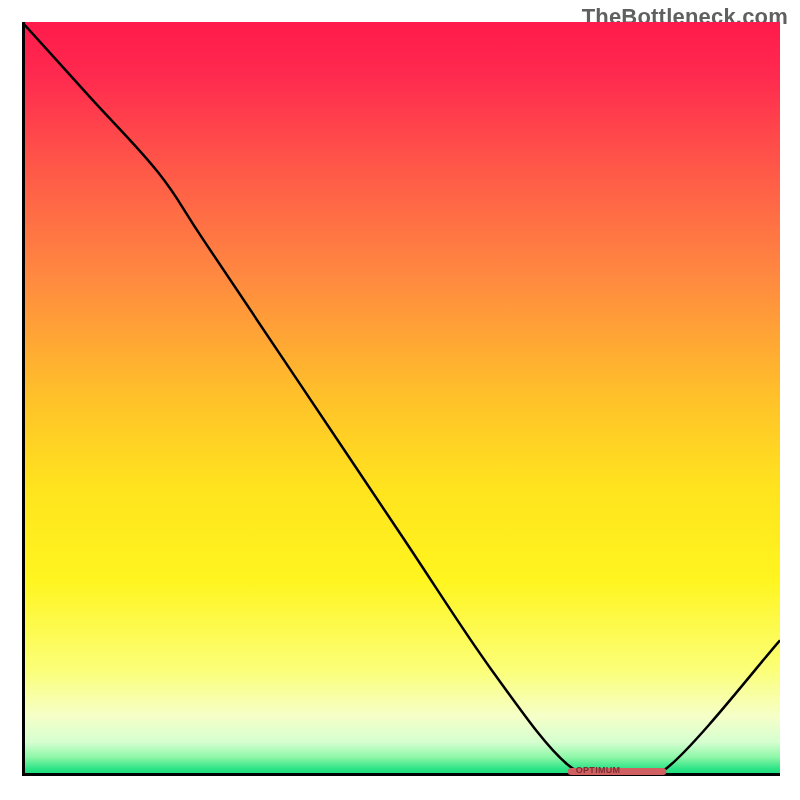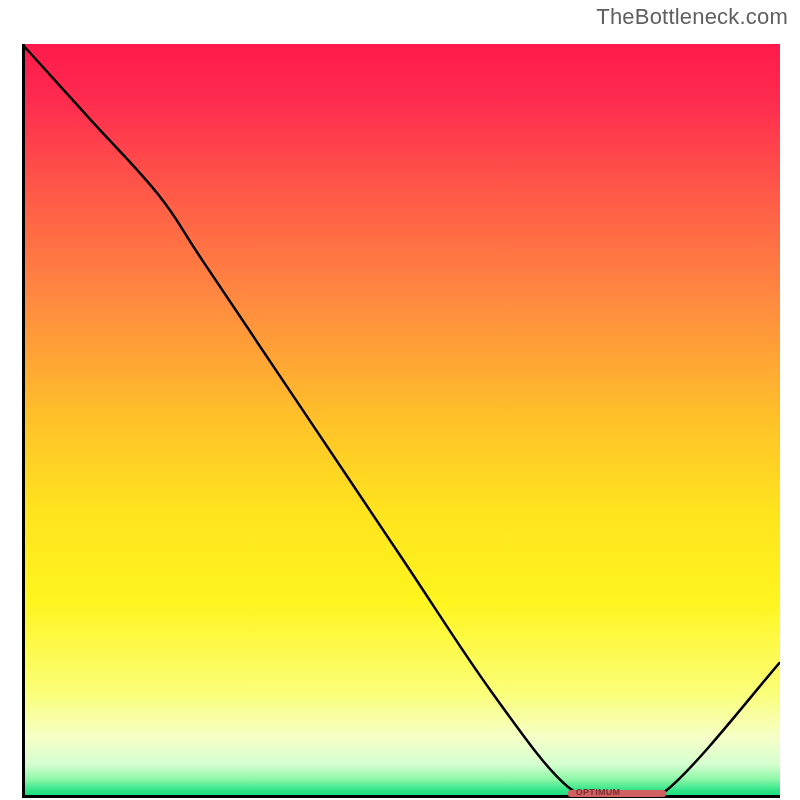--- a/index.html
+++ b/index.html
@@ -14,28 +14,28 @@
   .container {
     position: relative;
     width: 800px;
     height: 800px;
   }
   .attribution {
     position: absolute;
     top: 4px;
     right: 12px;
     font-size: 22px;
-    font-weight: 400;
+    font-weight: 700;
     color: #606060;
     letter-spacing: 0.2px;
   }
   .plot {
     position: absolute;
     left: 22px;
-    top: 44px;
+    top: 22px;
     width: 758px;
     height: 538px;
     box-sizing: border-box;
   }
   svg {
     display: block;
   }
   .annotation {
     font-size: 9px;
     font-weight: 700;

